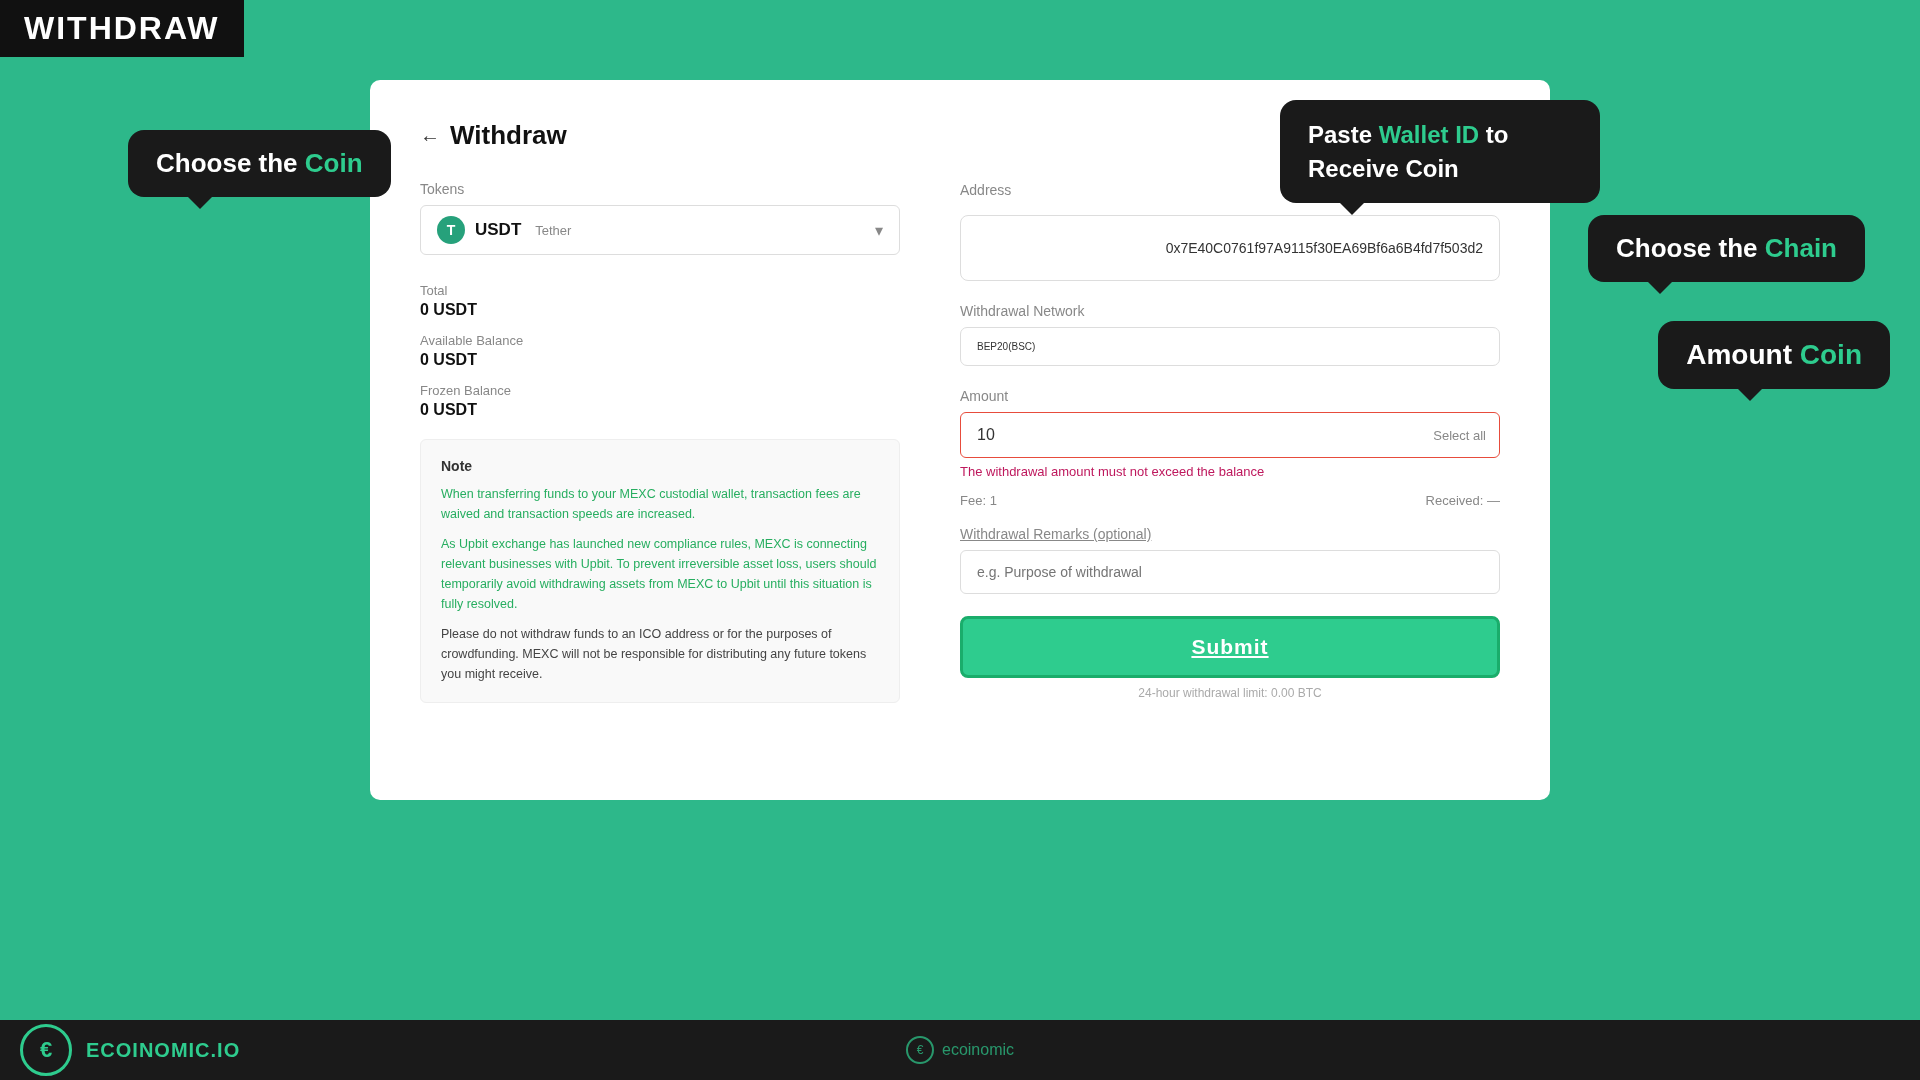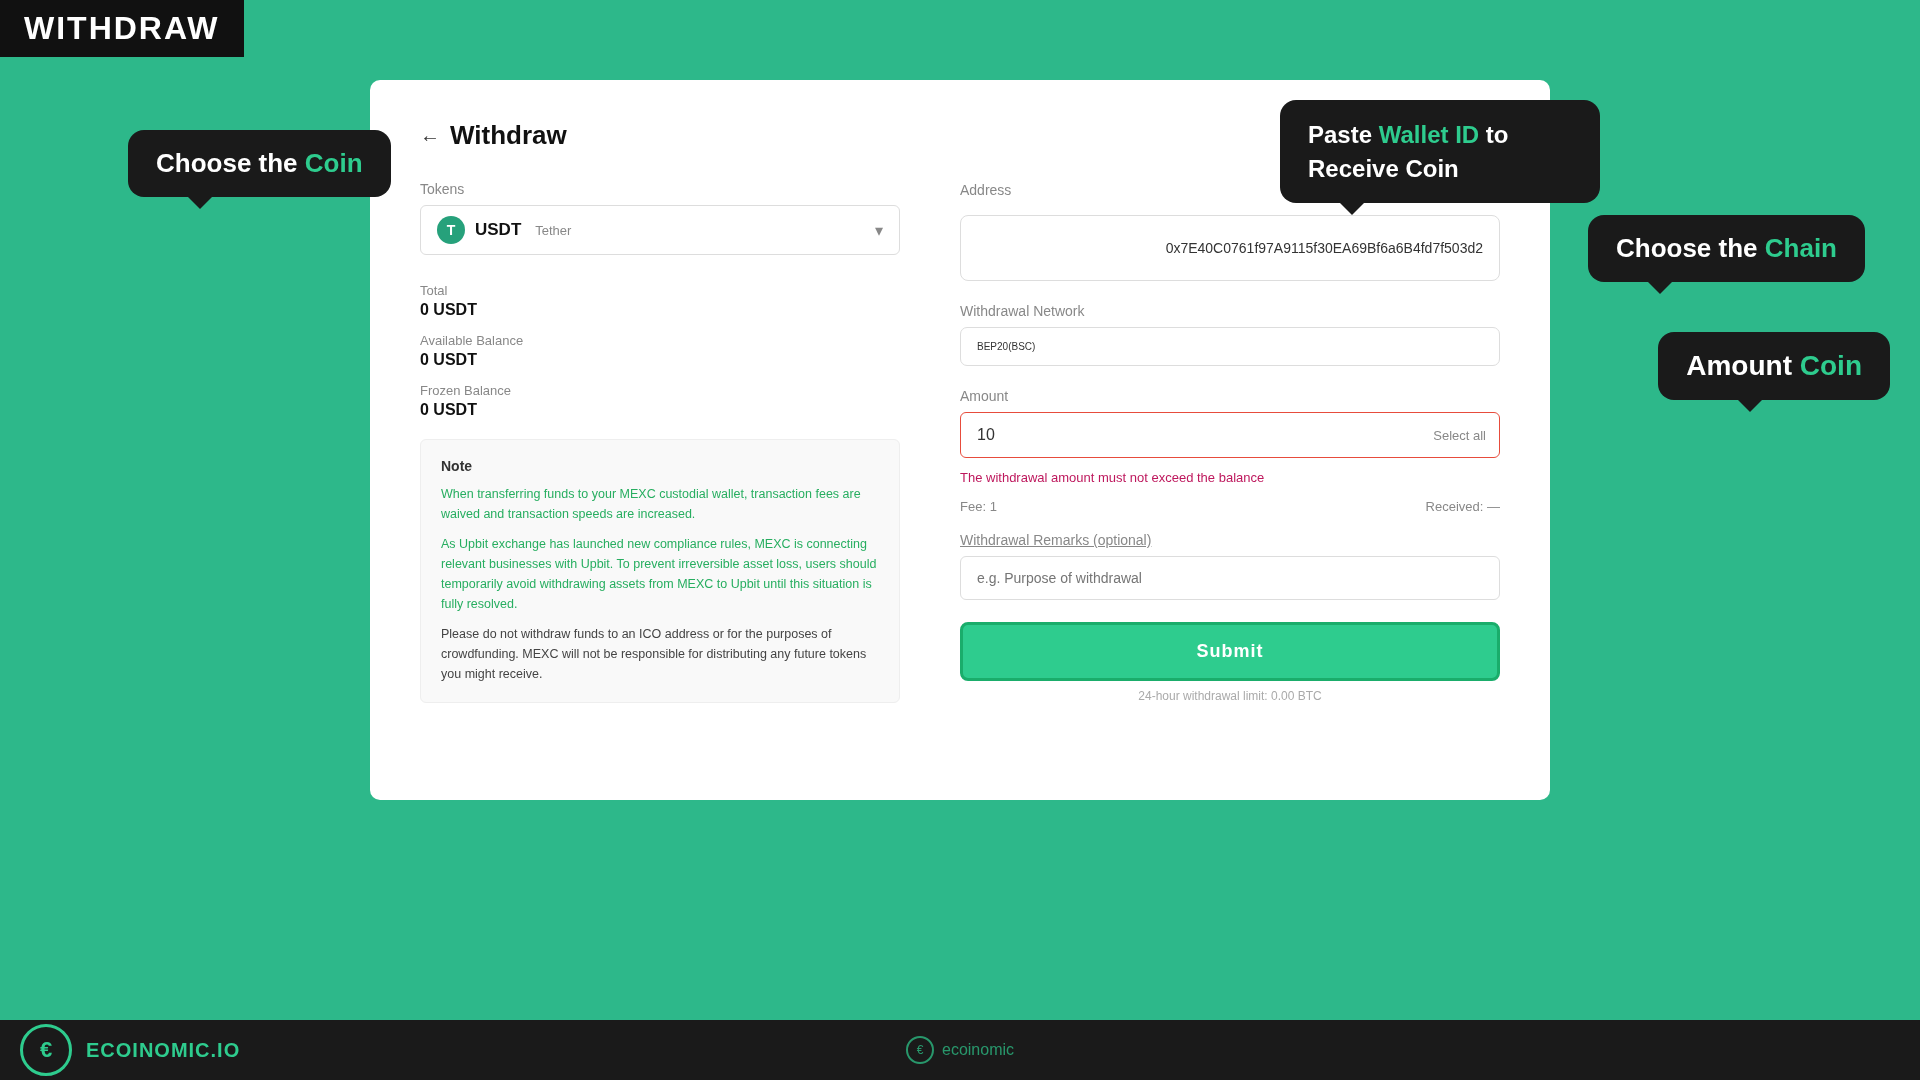--- a/index.html
+++ b/index.html
@@ -229,21 +229,21 @@
     }
 
     .amount-label {
       font-size: 14px;
       color: #888;
       margin-bottom: 8px;
     }
 
     .amount-input-wrapper {
       position: relative;
-      margin-bottom: 12px;
+      margin-bottom: 6px;
     }
 
     .amount-input {
       width: 100%;
       border: 1.5px solid #e74c3c;
       border-radius: 6px;
       padding: 13px 16px;
       font-size: 16px;
       color: #333;
       outline: none;
@@ -292,25 +292,26 @@
       margin-bottom: 22px;
       outline: none;
     }
 
     .submit-btn {
       width: 100%;
       background: #2ecc8e;
       border: 3px solid #1aad6b;
       border-radius: 8px;
       color: #fff;
-      font-size: 18px;
+      font-size: 21px;
       font-weight: 600;
       padding: 16px;
       cursor: pointer;
       letter-spacing: 1px;
+      text-decoration: underline;
     }
 
     .withdrawal-limit {
       font-size: 12px;
       color: #aaa;
       margin-top: 8px;
       text-align: center;
     }
 
     
@@ -366,21 +367,21 @@
     }
 
     .bubble-choose-chain::after {
       border-top-color: #1a1a1a;
       bottom: -24px;
       left: 60px;
     }
 
     .bubble-amount {
       right: 30px;
-      top: 332px;
+      top: 321px;
       font-size: 28px;
     }
 
     .bubble-amount::after {
       border-top-color: #1a1a1a;
       bottom: -24px;
       left: 80px;
     }
 
     .highlight-green {

